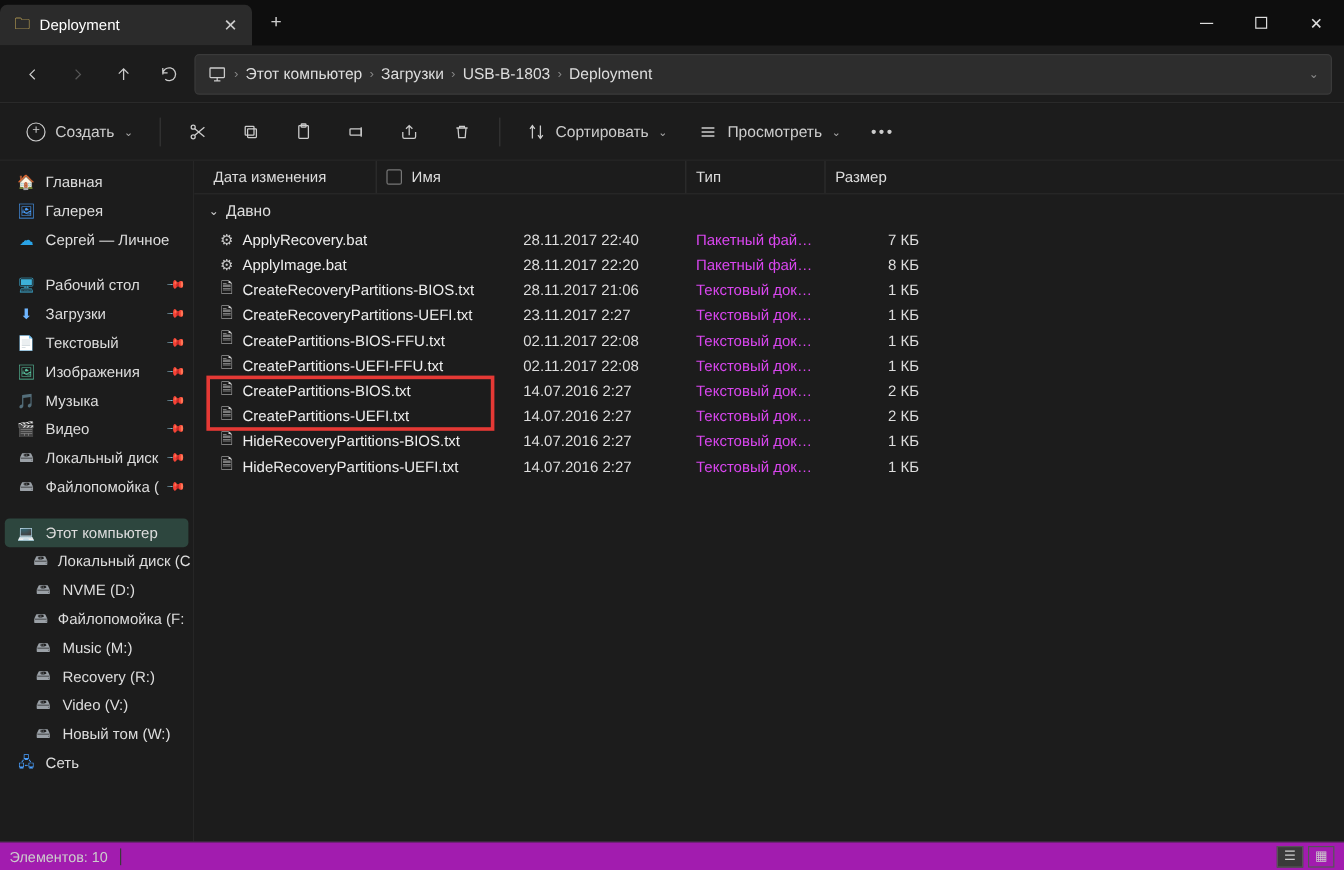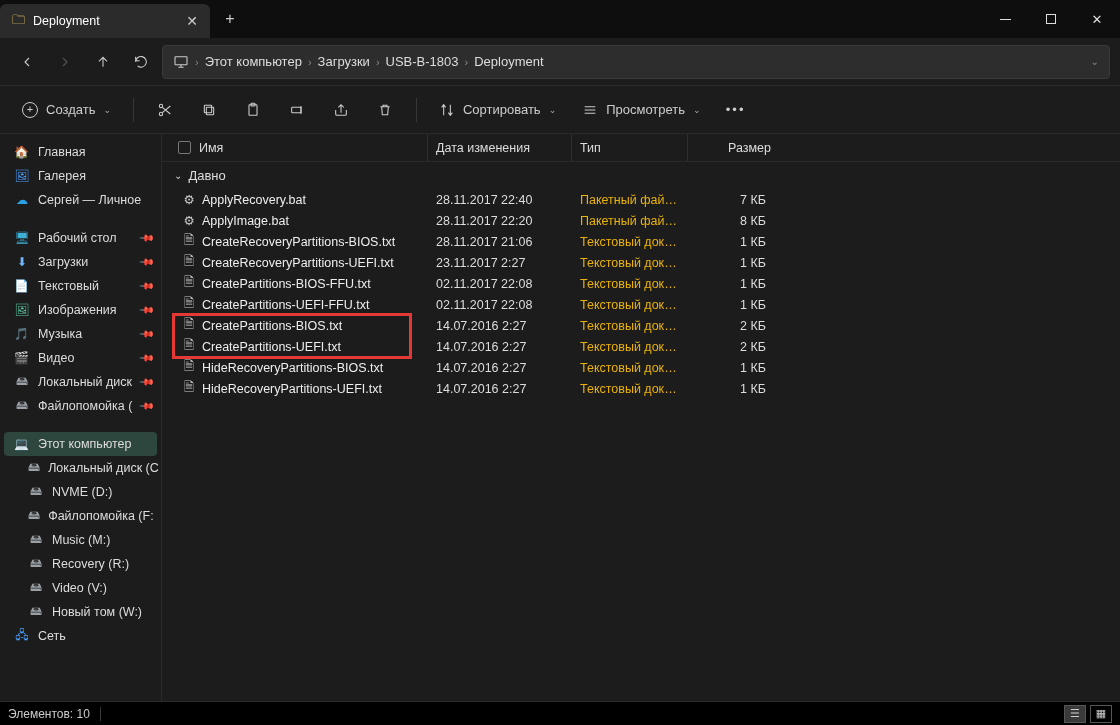--- a/index.html
+++ b/index.html
@@ -50,45 +50,45 @@
 .ico.home { color:#ff9d4d;} .ico.gallery{color:#4aa0ff;} .ico.onedrive{color:#2aa3e6;}
 .ico.desk{color:#3db0d8;} .ico.down{color:#6fb6ff;} .ico.doc{color:#6fb6ff;}
 .ico.img{color:#59c4a0;} .ico.music{color:#e05fa3;} .ico.video{color:#b06fe5;}
 .ico.disk{color:#9aa0a6;} .ico.pc{color:#4aa0ff;} .ico.net{color:#4aa0ff;}
 
 .content { flex: 1; display: flex; flex-direction: column; background: #1c1c1c; }
 
 
 .cols { height: 28px; display: flex; align-items: center; border-bottom: 1px solid #2a2a2a; font-size: 12.5px; color: #ddd; padding-left: 8px; }
 .cols .c { display: flex; align-items: center; border-right: 1px solid #2e2e2e; height: 100%; padding: 0 8px; }
-.cols .c:last-child { border-right: none; margin-left: 32px; }
+.cols .c:last-child { border-right: none; }
 .col-name { flex: 0 0 258px; gap: 8px; }
 .col-date { flex: 0 0 144px; }
 .col-type { flex: 0 0 116px; }
 .col-size { flex: 0 0 86px; }
 .chk { width: 13px; height: 13px; border: 1px solid #777; border-radius: 2px; }
 .grouphdr { display: flex; align-items: center; gap: 6px; padding: 6px 0 6px 12px; color: #ddd; font-size: 13px; }
 .grouphdr .chev { font-size: 10px; color: #ccc; }
 
 .rows { padding-left: 12px; }
 .row { height: 21px; display: flex; align-items: center; font-size: 12.5px; color: #eee; }
 .row .rc { padding: 0 8px; }
 .rc-name { flex: 0 0 254px; display: flex; align-items: center; gap: 6px; padding-left: 18px; }
 .rc-date { flex: 0 0 144px; color: #ddd; }
-.rc-type { flex: 0 0 116px; color: #eab308; white-space: nowrap; overflow: hidden; text-overflow: ellipsis; }
+.rc-type { flex: 0 0 116px; color: #d946ef; white-space: nowrap; overflow: hidden; text-overflow: ellipsis; }
 .rc-size { flex: 0 0 86px; color: #ddd; text-align: right; }
 .ficon { width: 14px; text-align: center; }
 .ficon.bat { color:#c8c8c8; }
 .ficon.txt { color:#d0d0d0; }
 
 .highlight-box { position: absolute; border: 3px solid #e53935; pointer-events: none; }
 .content-wrap { position: relative; flex: 1; }
 
 
-.status { height: 24px; display: flex; align-items: center; padding: 0 8px; border-top: 1px solid #2a2a2a; background: #000000; color: #ccc; font-size: 12px; gap: 10px; }
+.status { height: 24px; display: flex; align-items: center; padding: 0 8px; border-top: 1px solid #2a2a2a; background: #a21caf; color: #ccc; font-size: 12px; gap: 10px; }
 .status .vsep { width:1px; height:14px; background:#3a3a3a; }
 .status .viewbtns { margin-left:auto; display:flex; gap:4px; }
 .status .vb { width:22px; height:18px; border:1px solid #555; display:flex; align-items:center; justify-content:center; font-size:11px; color:#ccc; }
 .status .vb.active { background:#3a3a3a; }
 
 svg.ic { width:16px; height:16px; stroke:#ccc; stroke-width:1.6; fill:none; }
 </style>
 </head>
 <body>
 
@@ -303,27 +303,27 @@
           <span>Новый том (W:)</span>
         </div>
         <div class="sb-item">
           <span class="ico net">🖧</span>
           <span>Сеть</span>
         </div>
       </div>
 
     <div class="content">
       <div class="cols">
+        <div class="c col-date">
+            <span>Дата изменения</span>
+          </div>
         <div class="c col-name">
           <span class="chk"></span>
           <span>Имя</span>
         </div>
-        <div class="c col-date">
-            <span>Дата изменения</span>
-          </div>
         <div class="c col-type">
             <span>Тип</span>
           </div>
         <div class="c col-size">
             <span>Размер</span>
           </div>
       </div>
 
       <div class="content-wrap">
         <div class="grouphdr">

